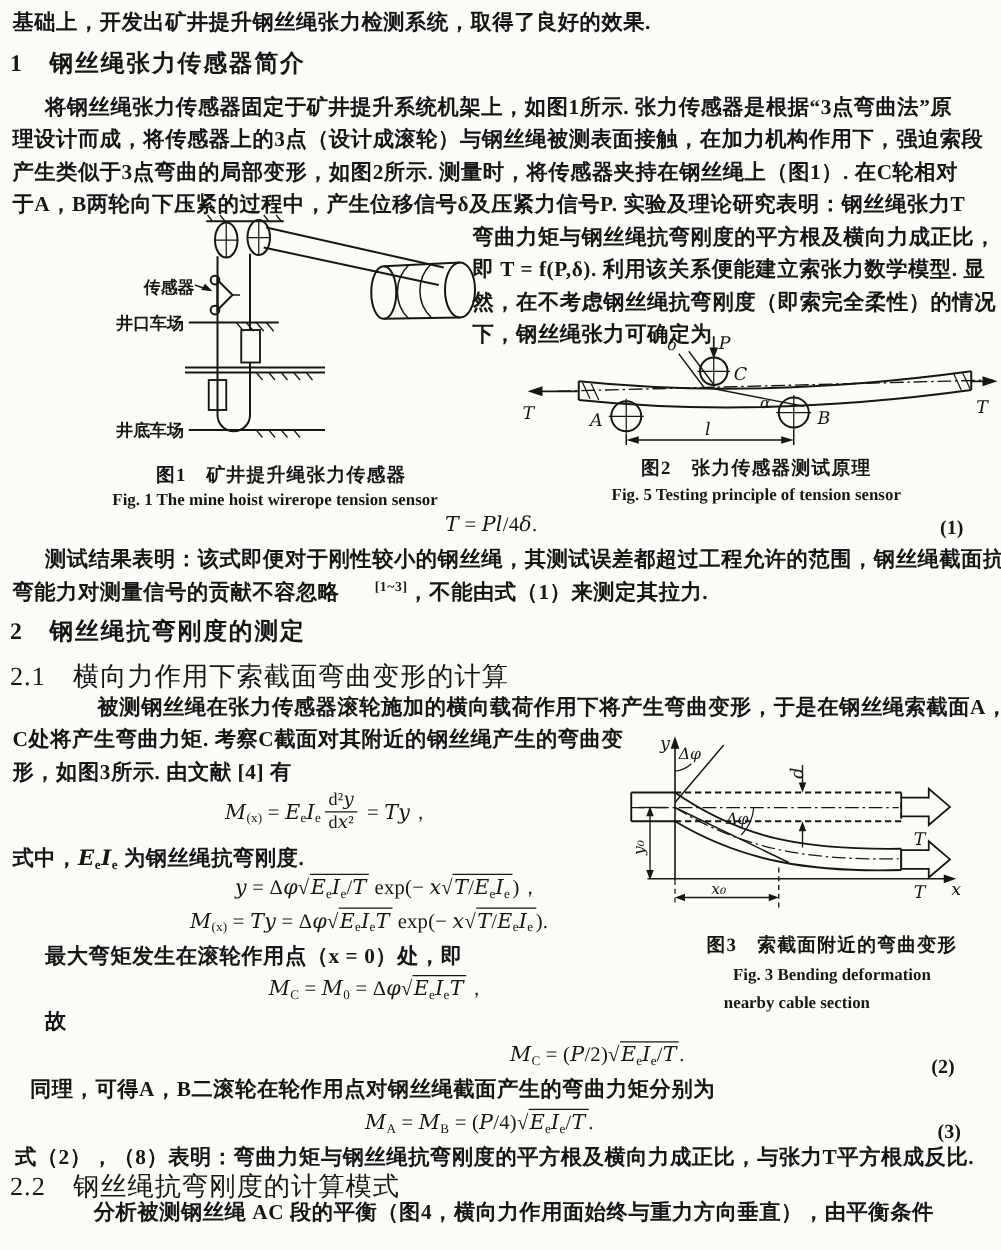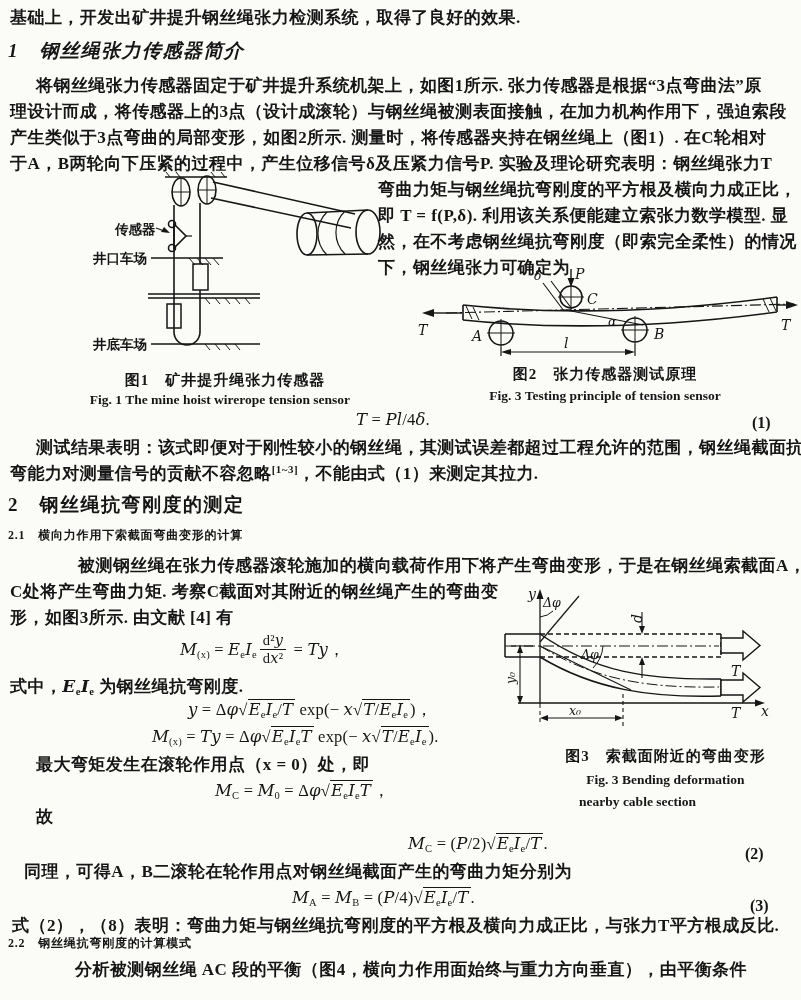--- a/index.html
+++ b/index.html
@@ -4,46 +4,46 @@
 <style>
   html,body{margin:0;padding:0;}
   body{
     width:801px;height:1000px;position:relative;overflow:hidden;
     background:#fbfbf8;color:#161616;
     font-family:"Liberation Serif","DejaVu Serif",serif;
   }
   .abs{position:absolute;white-space:nowrap;}
   .zh{font-size:17px;letter-spacing:.45px;font-weight:600;}
   .h1{font-size:19px;font-weight:700;letter-spacing:1.5px;}
-  .h2{font-size:12px;font-weight:700;letter-spacing:.8px;text-align:right;}
+  .h2{font-size:21px;font-weight:400;letter-spacing:.8px;text-align:right;}
   .capzh{font-size:15px;font-weight:700;letter-spacing:1px;text-align:center;}
   .capen{font-size:13.5px;font-weight:600;text-align:center;}
   .formula{font-size:16.5px;letter-spacing:.2px;}
   .eqnum{font-size:16px;font-weight:600;}
   .it{font-style:italic;font-family:"DejaVu Serif","Liberation Serif",serif;}
   sub{font-size:10.5px;vertical-align:-3px;line-height:0;}
-  sup{font-size:11px;vertical-align:6px;line-height:0;}
+  sup{font-size:11px;vertical-align:6px;line-height:0;margin-left:28px;}
   .sq{white-space:nowrap;}
   .sq .rx{font-style:normal;}
   .sq .rad{border-top:1.4px solid #161616;padding:0 2px 0 1px;}
   .frac{display:inline-flex;flex-direction:column;vertical-align:middle;text-align:center;
         font-size:14.5px;line-height:1.15;margin:0 3px;transform:translateY(-2px);}
   .frac .fn{border-bottom:1.4px solid #161616;padding:0 3px;}
   .frac .fd{padding:0 3px;}
   svg{overflow:visible;}
   .svgzh{font-family:"Liberation Serif",serif;font-weight:700;font-size:13.5px;fill:#161616;}
   .svgit{font-family:"DejaVu Serif",serif;font-style:italic;font-size:14px;fill:#161616;}
   .svgits{font-family:"DejaVu Serif",serif;font-style:italic;font-size:12.5px;fill:#161616;}
 </style>
 </head>
 <body>
 
 <div class="abs zh" style="left:10px;top:6px;">基础上，开发出矿井提升钢丝绳张力检测系统，取得了良好的效果.</div>
 
-<div class="abs h1" style="left:8px;top:38px;font-style:italic;">1　钢丝绳张力传感器简介</div>
+<div class="abs h1" style="left:8px;top:38px;">1　钢丝绳张力传感器简介</div>
 
 <div class="abs zh" style="left:36px;top:74px;">将钢丝绳张力传感器固定于矿井提升系统机架上，如图1所示. 张力传感器是根据“3点弯曲法”原</div>
 <div class="abs zh" style="left:10px;top:100px;">理设计而成，将传感器上的3点（设计成滚轮）与钢丝绳被测表面接触，在加力机构作用下，强迫索段</div>
 <div class="abs zh" style="left:10px;top:126px;">产生类似于3点弯曲的局部变形，如图2所示. 测量时，将传感器夹持在钢丝绳上（图1）. 在C轮相对</div>
 <div class="abs zh" style="left:10px;top:152px;">于A，B两轮向下压紧的过程中，产生位移信号δ及压紧力信号P. 实验及理论研究表明：钢丝绳张力T</div>
 
 <div class="abs zh" style="left:378px;top:178px;">弯曲力矩与钢丝绳抗弯刚度的平方根及横向力成正比，</div>
 <div class="abs zh" style="left:378px;top:204px;">即 T = f(P,δ). 利用该关系便能建立索张力数学模型. 显</div>
 <div class="abs zh" style="left:378px;top:230px;">然，在不考虑钢丝绳抗弯刚度（即索完全柔性）的情况</div>
 <div class="abs zh" style="left:378px;top:256px;">下，钢丝绳张力可确定为</div>
@@ -137,21 +137,21 @@
     <text class="svgit" x="167" y="11">P</text>
     <text class="svgit" x="179" y="36">C</text>
     <text class="svgit" x="64" y="73">A</text>
     <text class="svgit" x="246" y="71">B</text>
     <text class="svgits" x="126" y="12">δ</text>
     <text class="svgits" x="200" y="58">α</text>
     <text class="svgit" x="156" y="80">l</text>
   </svg>
 </div>
 <div class="abs capzh" style="left:455px;top:365px;width:300px;">图2　张力传感器测试原理</div>
-<div class="abs capen" style="left:435px;top:388px;width:340px;">Fig. 3  Testing principle of tension sensor</div>
+<div class="abs capen" style="left:435px;top:388px;width:340px;">Fig. 5  Testing principle of tension sensor</div>
 
 <div class="abs formula" style="left:356px;top:410px;"><span class="it">T</span><span> = </span><span class="it">Pl</span><span>/4</span><span class="it">δ</span><span>.</span></div>
 <div class="abs eqnum" style="left:752px;top:414px;">(1)</div>
 
 <div class="abs zh" style="left:36px;top:436px;">测试结果表明：该式即便对于刚性较小的钢丝绳，其测试误差都超过工程允许的范围，钢丝绳截面抗</div>
 <div class="abs zh" style="left:10px;top:462px;">
   <span>弯能力对测量信号的贡献不容忽略</span><sup>[1~3]</sup><span>，不能由式（1）来测定其拉力.</span>
 </div>
 
 <div class="abs h1" style="left:8px;top:492px;">2　钢丝绳抗弯刚度的测定</div>

